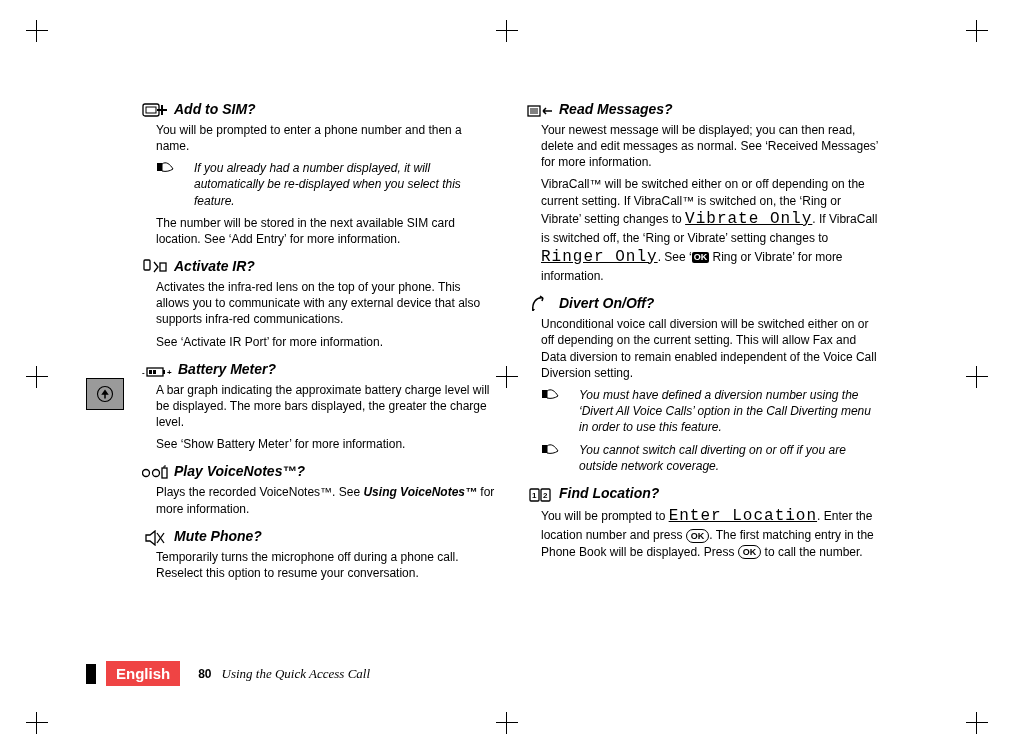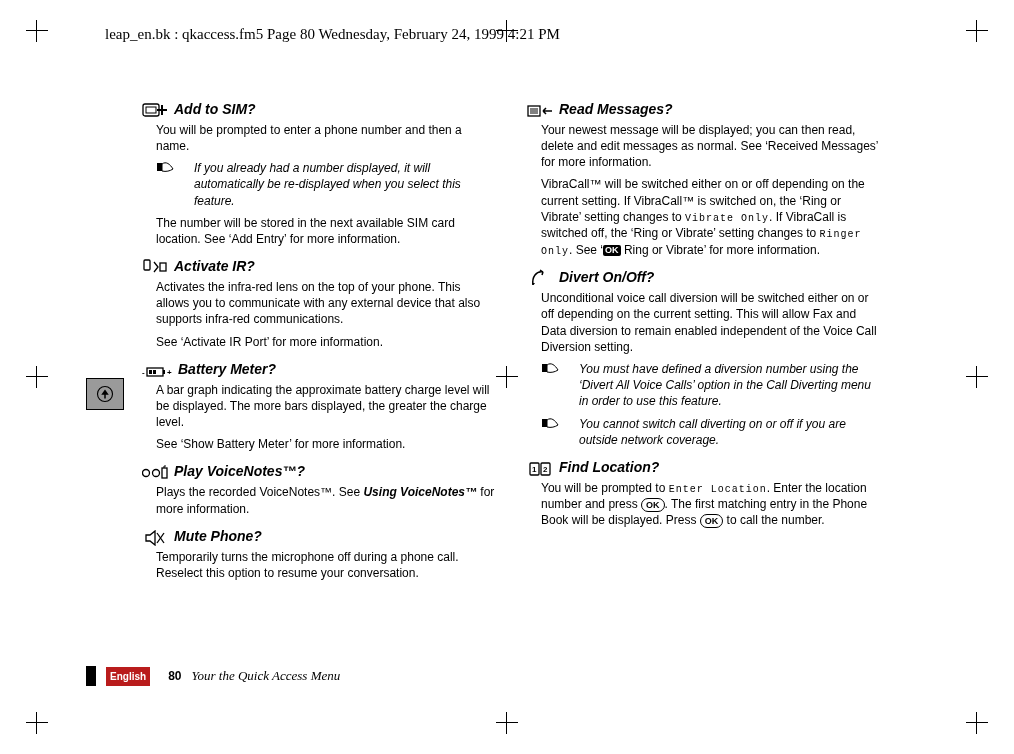--- a/index.html
+++ b/index.html
@@ -38,27 +38,27 @@
 
   .sec-head { display: flex; align-items: flex-end; gap: 6px; margin-top: 10px; margin-bottom: 3px; }
   .sec-head .icon { flex: 0 0 26px; display:flex; align-items:center; justify-content:center; }
   .sec-head .title { font-weight: bold; font-style: italic; font-size: 14px; }
   .sec-head:first-child { margin-top: 0; }
 
   .body-p { margin-left: 14px; margin-bottom: 6px; }
   .note { margin-left: 14px; display: flex; gap: 20px; margin-bottom: 6px; }
   .note .nicon { flex: 0 0 18px; }
   .note .ntext { font-style: italic; flex: 1; }
-  .mono { font-family: "Courier New", monospace; font-size: 10px; letter-spacing: 1px; }
+  .mono { font-family: "Courier New", monospace; font-size: 16px; letter-spacing: 1px; text-decoration: underline; }
   .ok-pill { display:inline-block; border:1px solid #000; border-radius:8px; padding:0 4px; font-size:9px; line-height:12px; vertical-align:middle; font-weight:bold;}
   .ok-box { display:inline-block; background:#000; color:#fff; font-size:9px; padding:0 2px; line-height:11px; vertical-align:middle; font-weight:bold; border-radius:2px;}
 
   
   .footer { position: absolute; left: 86px; bottom: 68px; display: flex; align-items: center; gap: 18px; }
-  .lang-box { background: #b91c1c; color: #fff; font-weight: bold; font-size: 10px; padding: 4px 4px; }
+  .lang-box { background: #ef4444; color: #fff; font-weight: bold; font-size: 15px; padding: 4px 10px; }
   .lang-pre { background: #000; width: 10px; height: 20px; }
   .page-no { font-weight: bold; font-size: 12px; }
   .footer-sec { font-style: italic; font-family: "Times New Roman", serif; font-size: 13px; }
   .footer-row { display:flex; align-items:center; gap:10px; }
 
   svg { display:block; }
 </style>
 </head>
 <body>
 
@@ -67,21 +67,20 @@
   <div class="crop tl"></div>
   <div class="crop tr"></div>
   <div class="crop bl"></div>
   <div class="crop br"></div>
   <div class="crop ml"></div>
   <div class="crop mr"></div>
   <div class="crop tc"></div>
   <div class="crop bc"></div>
   <div class="crop mc"></div>
 
-  <div class="running-head">leap_en.bk : qkaccess.fm5  Page 80  Wednesday, February 24, 1999  4:21 PM</div>
 
   <div class="side-tab">
     <svg viewBox="0 0 24 24">
       <circle cx="12" cy="12" r="10" fill="none" stroke="#000" stroke-width="1.5"></circle>
       <path d="M12 6 L7 13 L11 13 L11 18 L13 18 L13 13 L17 13 Z" fill="#000"></path>
     </svg>
   </div>
 
   <div class="content">
 
@@ -236,17 +235,17 @@
     </div>
   </div>
 
   <div class="footer">
     <div class="footer-row">
       <div class="lang-pre"></div>
       <div class="lang-box">English</div>
     </div>
     <div class="footer-row">
       <span class="page-no">80</span>
-      <span class="footer-sec">Your the Quick Access Menu</span>
+      <span class="footer-sec">Using the Quick Access Call</span>
     </div>
   </div>
 
 </div>
 
 </body></html>

